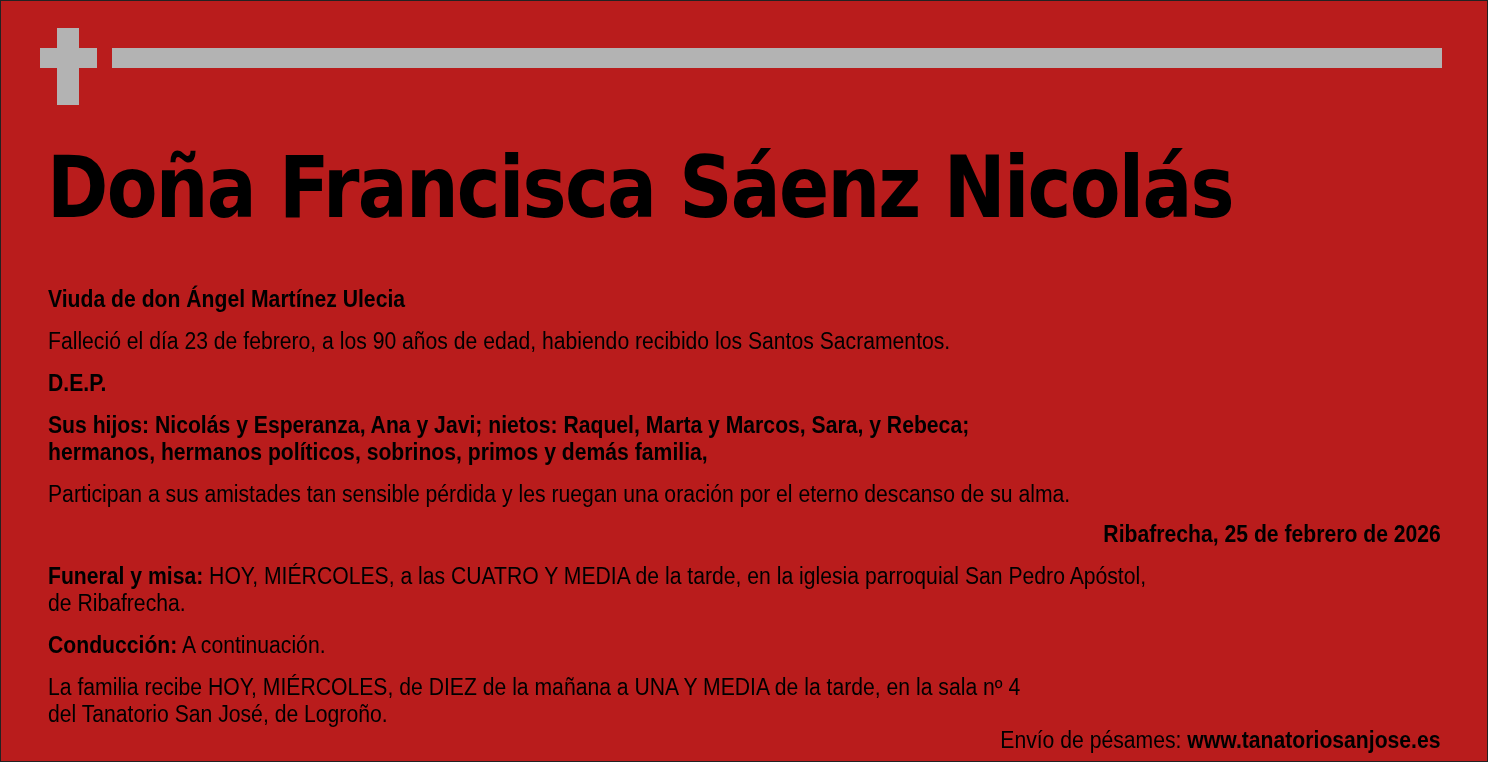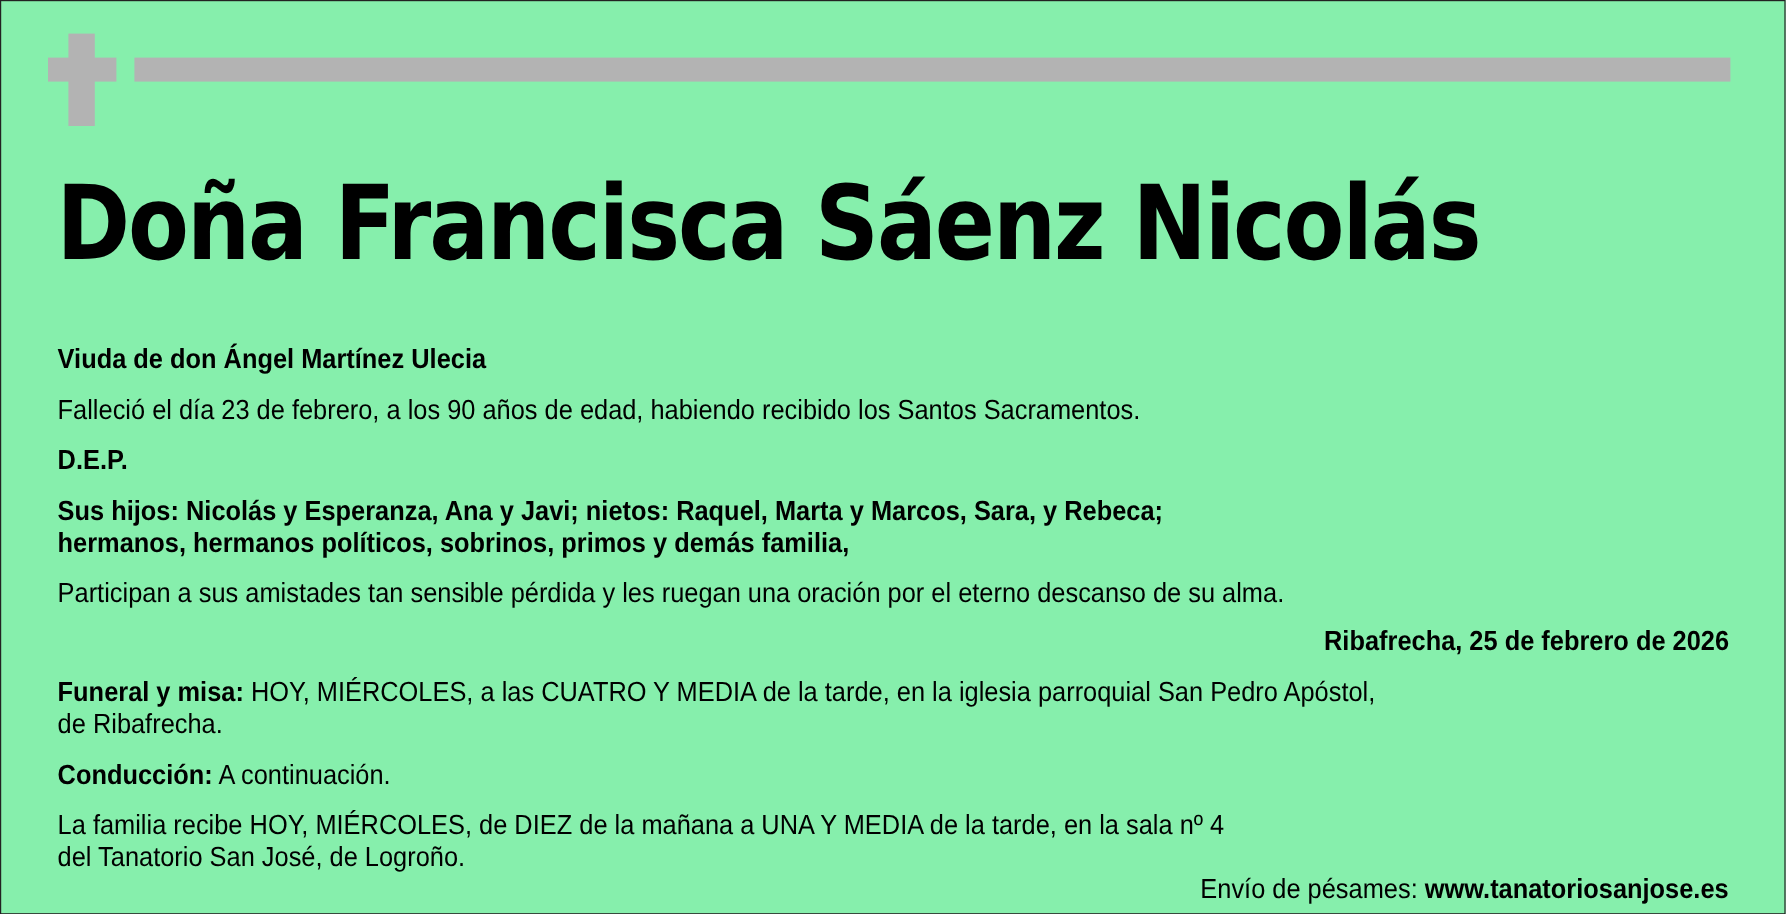--- a/index.html
+++ b/index.html
@@ -10,21 +10,21 @@
     body {
       width: 1488px;
       height: 762px;
       overflow: hidden;
     }
     .card {
       position: relative;
       width: 1486px;
       height: 760px;
       border: 1px solid #222222;
-      background: #86efac;
+      background: #b91c1c;
       overflow: hidden;
       font-family: "Liberation Sans", "DejaVu Sans", sans-serif;
       color: #000000;
     }
     .cross-v {
       position: absolute;
       left: 56px;
       top: 27px;
       width: 22px;
       height: 77px;

